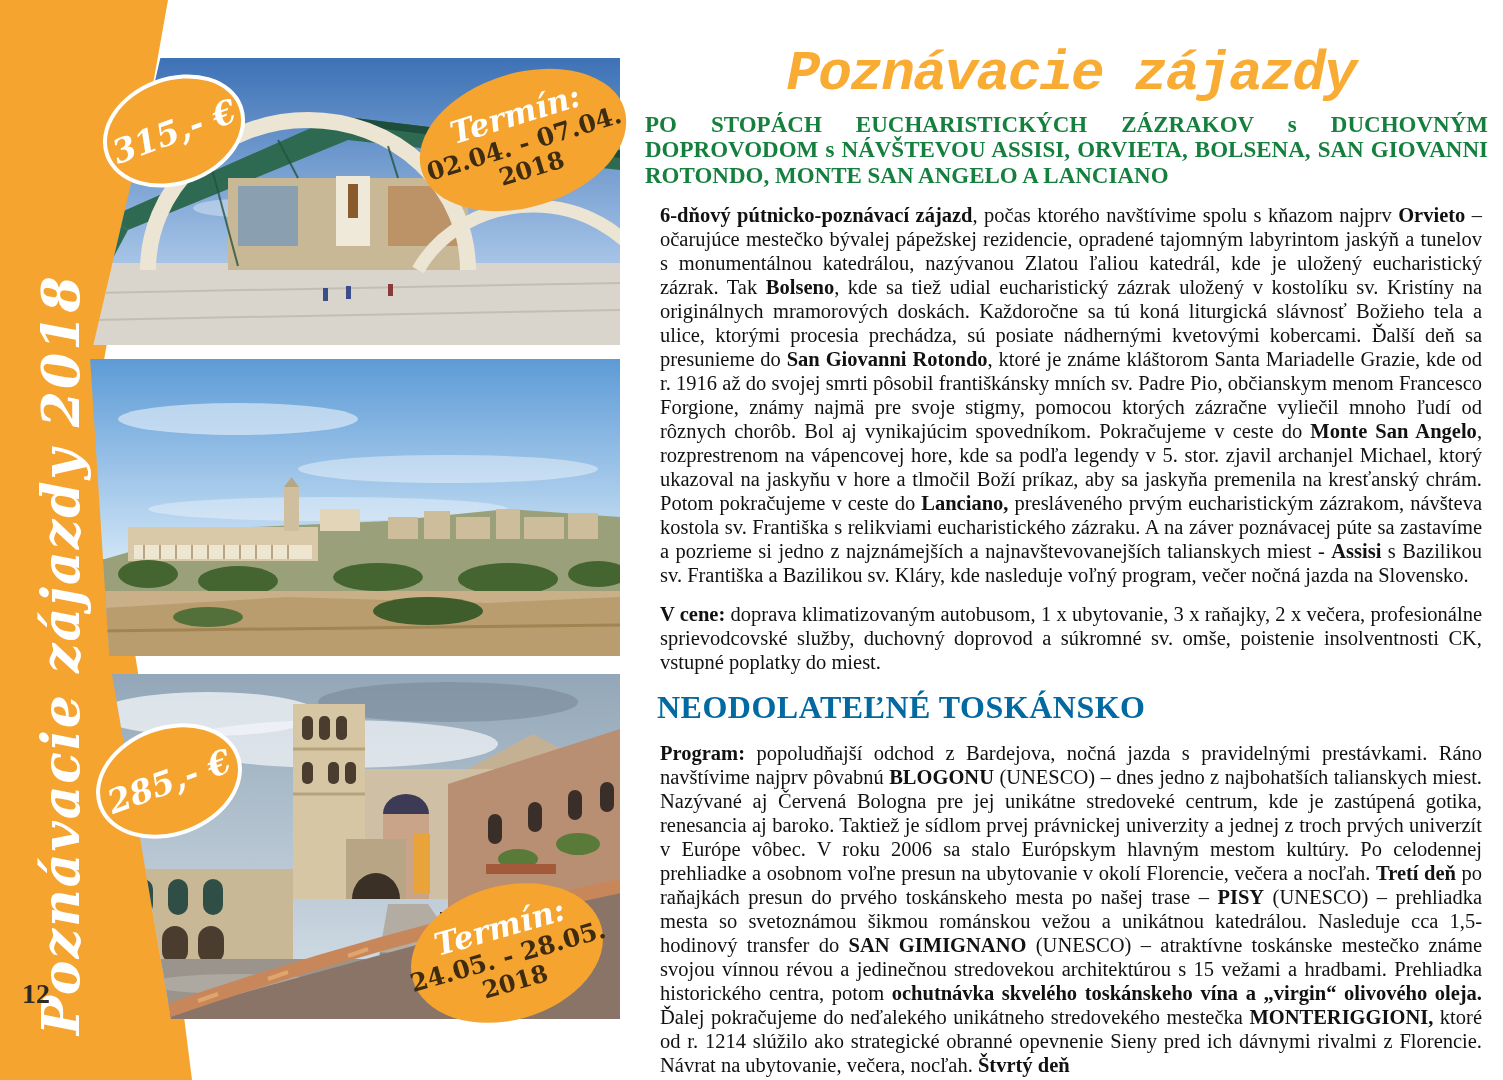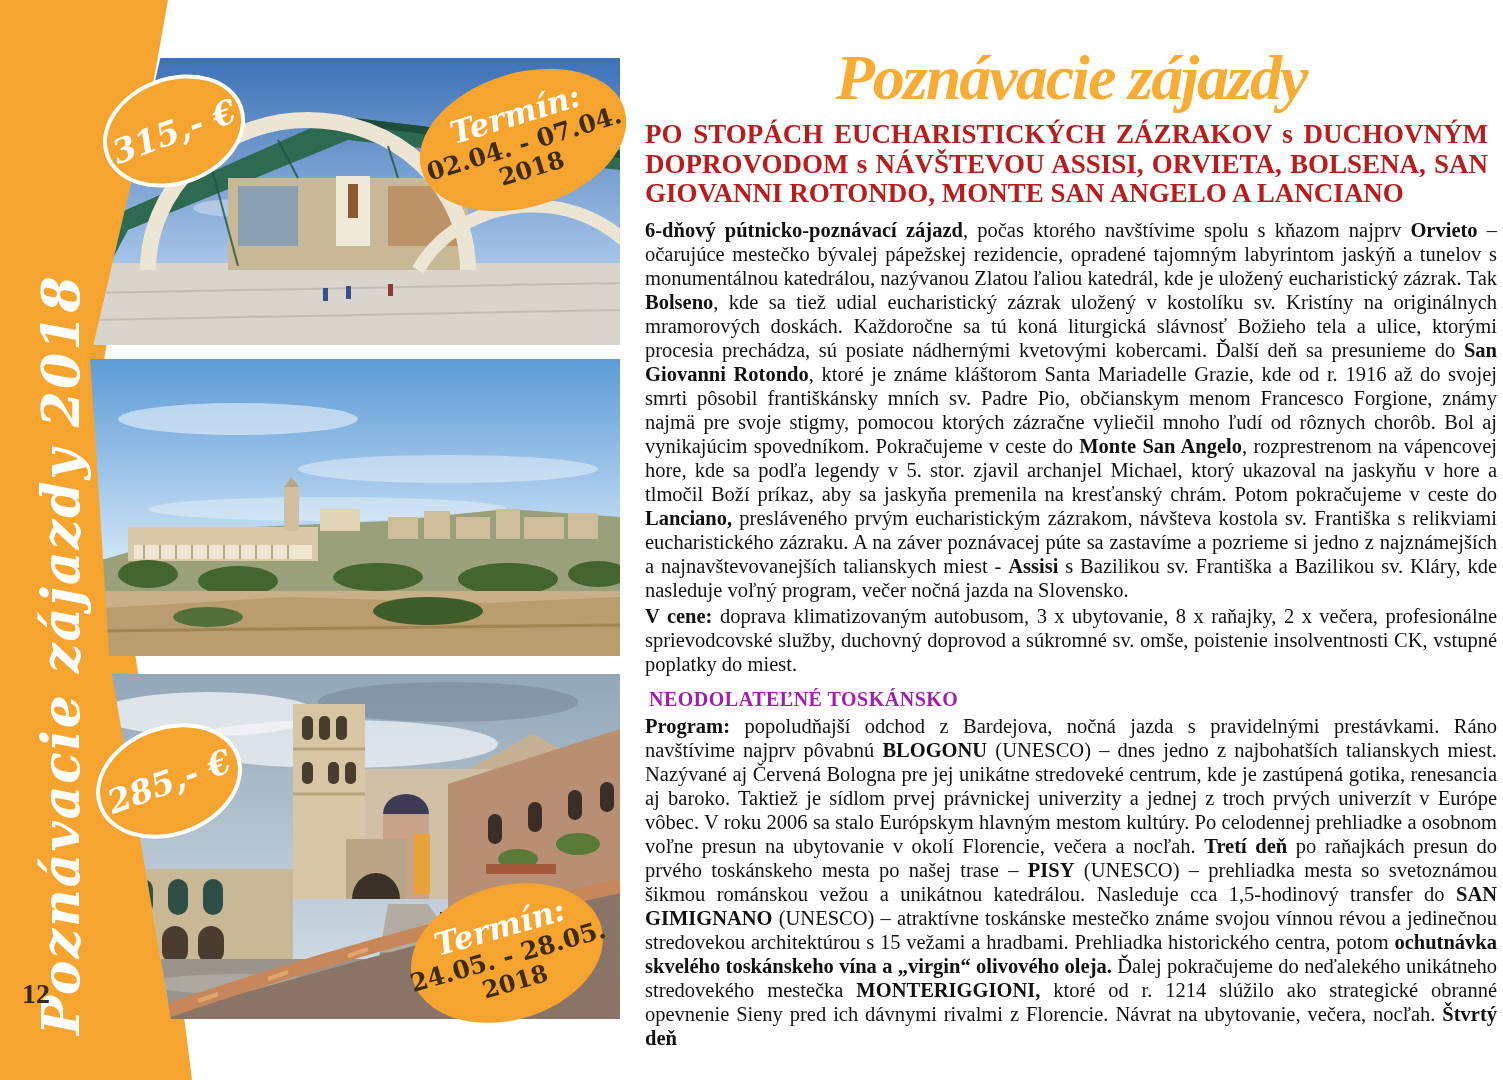--- a/index.html
+++ b/index.html
@@ -34,29 +34,29 @@
   .badge .tlabel{color:#fff;font-size:31px;line-height:1.05;font-style:italic;}
   .badge .tdates{color:#3E2B10;font-size:25px;line-height:1.1;white-space:nowrap;}
   .badge .tyear{color:#3E2B10;font-size:24px;line-height:1.05;}
   #badge-315{left:101px;top:77px;width:138px;height:100px;transform:rotate(-20deg);border:4px solid #fff;}
   #badge-termin1{left:417px;top:73px;width:212px;height:134px;transform:rotate(-17deg);}
   #badge-285{left:94px;top:726px;width:142px;height:102px;transform:rotate(-20deg);border:4px solid #fff;}
   #badge-termin2{left:409px;top:886px;width:196px;height:134px;transform:rotate(-16deg);}
 
   
   .col{position:absolute;left:645px;top:46px;width:852px;}
-  .title{font-family:Liberation Serif, serif;font-style:italic;font-weight:700;
-         font-size:64px;line-height:1.0;color:#F8AC33;text-align:center;
+  .title{font-family:Liberation Mono, monospace;font-style:italic;font-weight:700;
+         font-size:56px;line-height:1.0;color:#F8AC33;text-align:center;
          letter-spacing:-2px;margin:0 0 10px 0;white-space:nowrap;}
-  .subtitle{color:#b91c1c;font-weight:700;font-size:27px;line-height:1.1;
+  .subtitle{color:#15803d;font-weight:700;font-size:23px;line-height:1.1;
             text-align:justify;text-align-last:left;margin:0 9px 9px 0;}
-  .para{font-size:20.5px;line-height:24px;text-align:justify;margin:0;}
+  .para{font-size:20.5px;line-height:24px;text-align:justify;margin:15px;}
   .para b{font-weight:700;}
   .vcene{margin-top:2px;}
-  .h2{color:#a21caf;font-weight:700;font-size:20px;margin:12px 0 3px 4px;letter-spacing:0.5px;}
+  .h2{color:#0369a1;font-weight:700;font-size:32px;margin:12px 0 3px 12px;letter-spacing:0.5px;}
   .subhead{font-size:22px;font-weight:700;line-height:1.18;margin:0 0 7px 0;}
 </style>
 </head>
 <body>
 
 <div id="page">
 
   <div class="band"></div>
   <div class="vtitle">Poznávacie zájazdy 2018</div>
   <div class="pagenum">12</div>
@@ -257,18 +257,18 @@
   <div class="badge" id="badge-termin2">
     <span class="tlabel">Termín:</span>
     <span class="tdates">24.05. - 28.05.</span>
     <span class="tyear">2018</span>
   </div>
 
   <div class="col">
     <div class="title">Poznávacie zájazdy</div>
     <div class="subtitle">PO STOPÁCH EUCHARISTICKÝCH ZÁZRAKOV s DUCHOVNÝM DOPROVODOM s NÁVŠTEVOU ASSISI, ORVIETA, BOLSENA, SAN GIOVANNI ROTONDO, MONTE SAN ANGELO A LANCIANO</div>
     <p class="para"><b>6-dňový pútnicko-poznávací zájazd</b><span>, počas ktorého navštívime spolu s kňazom najprv </span><b>Orvieto</b><span> – očarujúce mestečko bývalej pápežskej rezidencie, opradené tajomným labyrintom jaskýň a tunelov s monumentálnou katedrálou, nazývanou Zlatou ľaliou katedrál, kde je uložený eucharistický zázrak. Tak </span><b>Bolseno</b><span>, kde sa tiež udial eucharistický zázrak uložený v kostolíku sv. Kristíny na originálnych mramorových doskách. Každoročne sa tú koná liturgická slávnosť Božieho tela a ulice, ktorými procesia prechádza, sú posiate nádhernými kvetovými kobercami. Ďalší deň sa presunieme do </span><b>San Giovanni Rotondo</b><span>, ktoré je známe kláštorom Santa Mariadelle Grazie, kde od r. 1916 až do svojej smrti pôsobil františkánsky mních sv. Padre Pio, občianskym menom Francesco Forgione, známy najmä pre svoje stigmy, pomocou ktorých zázračne vyliečil mnoho ľudí od rôznych chorôb. Bol aj vynikajúcim spovedníkom. Pokračujeme v ceste do </span><b>Monte San Angelo</b><span>, rozprestrenom na vápencovej hore, kde sa podľa legendy v 5. stor. zjavil archanjel Michael, ktorý ukazoval na jaskyňu v hore a tlmočil Boží príkaz, aby sa jaskyňa premenila na kresťanský chrám. Potom pokračujeme v ceste do </span><b>Lanciano,</b><span> presláveného prvým eucharistickým zázrakom, návšteva kostola sv. Františka s relikviami eucharistického zázraku. A na záver poznávacej púte sa zastavíme a pozrieme si jedno z najznámejších a najnavštevovanejších talianskych miest - </span><b>Assisi</b><span> s Bazilikou sv. Františka a Bazilikou sv. Kláry, kde nasleduje voľný program, večer nočná jazda na Slovensko.</span></p>
-    <p class="para vcene"><b>V cene:</b><span> doprava klimatizovaným autobusom, 3 x ubytovanie, 8 x raňajky, 2 x večera, profesionálne sprievodcovské služby, duchovný doprovod a súkromné sv. omše, poistenie insolventnosti CK, vstupné poplatky do miest.</span></p>
+    <p class="para vcene"><b>V cene:</b><span> doprava klimatizovaným autobusom, 1 x ubytovanie, 3 x raňajky, 2 x večera, profesionálne sprievodcovské služby, duchovný doprovod a súkromné sv. omše, poistenie insolventnosti CK, vstupné poplatky do miest.</span></p>
     <div class="h2">NEODOLATEĽNÉ TOSKÁNSKO</div>
     <p class="para"><b>Program:</b><span> popoludňajší odchod z Bardejova, nočná jazda s pravidelnými prestávkami. Ráno navštívime najprv pôvabnú </span><b>BLOGONU</b><span> (UNESCO) – dnes jedno z najbohatších talianskych miest. Nazývané aj Červená Bologna pre jej unikátne stredoveké centrum, kde je zastúpená gotika, renesancia aj baroko. Taktiež je sídlom prvej právnickej univerzity a jednej z troch prvých univerzít v Európe vôbec. V roku 2006 sa stalo Európskym hlavným mestom kultúry. Po celodennej prehliadke a osobnom voľne presun na ubytovanie v okolí Florencie, večera a nocľah. </span><b>Tretí deň</b><span> po raňajkách presun do prvého toskánskeho mesta po našej trase – </span><b>PISY</b><span> (UNESCO) – prehliadka mesta so svetoznámou šikmou románskou vežou a unikátnou katedrálou. Nasleduje cca 1,5-hodinový transfer do </span><b>SAN GIMIGNANO</b><span> (UNESCO) – atraktívne toskánske mestečko známe svojou vínnou révou a jedinečnou stredovekou architektúrou s 15 vežami a hradbami. Prehliadka historického centra, potom </span><b>ochutnávka skvelého toskánskeho vína a „virgin“ olivového oleja.</b><span> Ďalej pokračujeme do neďalekého unikátneho stredovekého mestečka </span><b>MONTERIGGIONI,</b><span> ktoré od r. 1214 slúžilo ako strategické obranné opevnenie Sieny pred ich dávnymi rivalmi z Florencie. Návrat na ubytovanie, večera, nocľah. </span><b>Štvrtý deň</b></p>
   </div>
 
 </div>
 
 </body></html>

